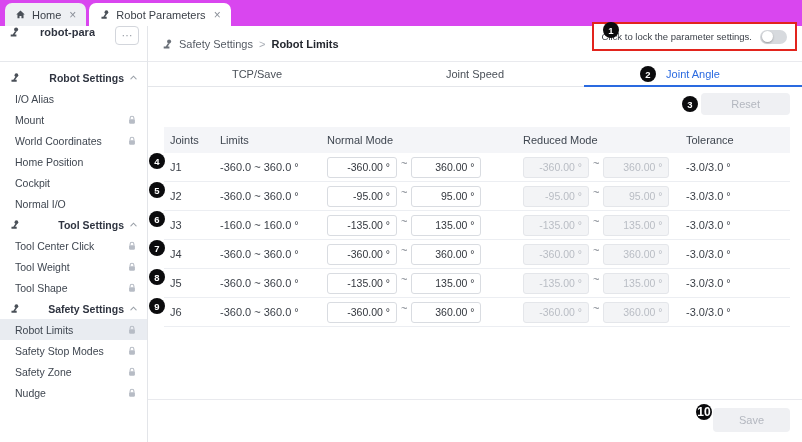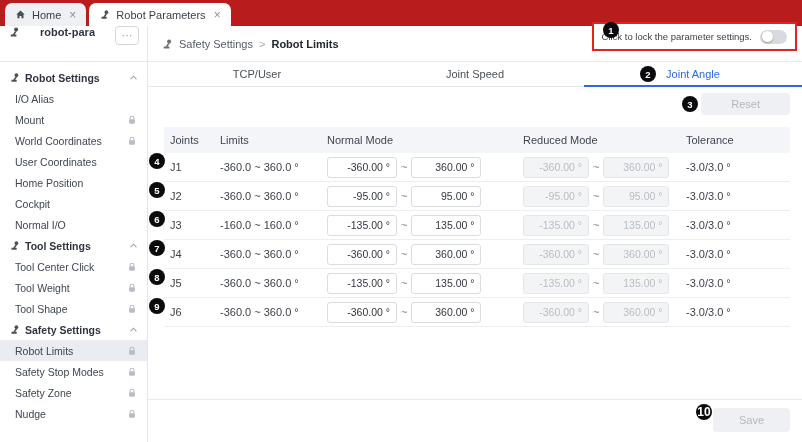--- a/index.html
+++ b/index.html
@@ -8,37 +8,37 @@
     font-family: "Liberation Sans", sans-serif;
     font-size: 11px;
     color: #33373e;
     background: #fff;
     position: relative;
     overflow: hidden;
   }
   button { font-family: inherit; }
 
   
-  .tabbar { height: 26px; background: #b91c1c; display: flex; align-items: flex-end; padding-left: 5px; gap: 3px; }
+  .tabbar { height: 26px; background: #d946ef; display: flex; align-items: flex-end; padding-left: 5px; gap: 3px; }
   .wtab { height: 23px; display: flex; align-items: center; gap: 6px; padding: 0 10px; border-radius: 7px 7px 0 0; color: #3a3f47; background: #eef0f3; cursor: pointer; }
   .wtab.active { background: #fff; }
   .wtab-icon { width: 11px; height: 11px; color: #4a5058; }
   .tab-close { color: #8a8f98; font-size: 12px; margin-left: 2px; line-height: 1; }
 
   
   .layout { display: flex; height: 416px; }
 
   
   .sidebar { width: 148px; border-right: 1px solid #e3e5e9; background: #fff; flex-shrink: 0; }
   .param-header { height: 36px; border-bottom: 1px solid #e6e8ec; display: flex; align-items: flex-start; gap: 20px; padding: 0 8px; }
   .ph-icon { width: 12px; height: 12px; color: #4a5058; flex-shrink: 0; }
   .param-name { font-weight: 700; font-size: 11px; color: #2f3440; flex: 1; white-space: nowrap; overflow: hidden; }
   .more-btn { width: 24px; height: 19px; border: 1px solid #d3d6dc; background: #fff; border-radius: 4px; color: #9aa0a8; font-size: 11px; display: flex; align-items: center; justify-content: center; cursor: pointer; flex-shrink: 0; }
   .nav { padding-top: 5px; }
-  .nav-section-header { height: 21px; display: flex; align-items: center; gap: 5px; padding: 0 9px; font-weight: 700; font-size: 10.5px; color: #2f3440; cursor: pointer; }
+  .nav-section-header { height: 21px; display: flex; align-items: center; gap: 5px; padding: 0 9px; font-weight: 700; font-size: 10.5px; color: #2f3440; cursor: pointer; text-align: right; }
   .nsh-icon { width: 11px; height: 11px; color: #4a5058; flex-shrink: 0; }
   .nsh-label { flex: 1; white-space: nowrap; }
   .chev { width: 9px; height: 9px; color: #9aa0a8; flex-shrink: 0; }
   .nav-item { height: 21px; display: flex; align-items: center; padding: 0 10px 0 15px; font-size: 10.5px; color: #3f4650; cursor: pointer; }
   .nav-item.selected { background: #e9ecf1; }
   .ni-label { flex: 1; white-space: nowrap; }
   .lock { width: 10px; height: 10px; color: #b7bcc5; flex-shrink: 0; }
 
   
   .main { flex: 1; min-width: 0; display: flex; flex-direction: column; background: #fff; }
@@ -67,21 +67,21 @@
 
   
   .jtable { margin: 6px 12px 0 16px; }
   .jt-head, .jt-row { display: grid; grid-template-columns: 52px 107px 196px 163px 1fr; align-items: center; }
   .jt-head { height: 26px; background: #f4f5f8; color: #3f4650; }
   .jt-head > div { padding-left: 4px; }
   .jt-head > .h-joint, .c-joint { padding-left: 6px; }
   .jt-row { height: 29px; border-bottom: 1px solid #eceef2; }
   .c-joint, .c-limits, .c-tol { color: #3a3f47; }
   .c-limits, .c-tol { padding-left: 4px; }
-  .c-normal, .c-reduced { display: flex; align-items: center; padding-left: 4px; }
+  .c-normal, .c-reduced { display: flex; padding-left: 4px; }
   .num { width: 70px; height: 21px; border: 1px solid #d9dce1; border-radius: 3px; text-align: right; padding: 0 6px; font-size: 10.5px; font-family: inherit; color: #33373e; background: #fff; }
   .c-reduced .num { width: 66px; }
   .num:disabled { background: #f3f4f6; color: #b9bdc4; border-color: #e4e6ea; }
   .tilde { margin: 0 4px; color: #7c828b; }
 
   
   .footer { margin-top: auto; border-top: 1px solid #e9eaee; padding: 8px 12px 10px; display: flex; justify-content: flex-end; align-items: flex-end; }
   .save-btn { height: 24px; padding: 0 26px; }
 
   
@@ -165,23 +165,20 @@
             <use href="#icon-lock"></use>
           </svg>
         </div>
         <div class="nav-item">
           <span class="ni-label">World Coordinates</span>
           <svg class="lock">
             <use href="#icon-lock"></use>
           </svg>
         </div>
         <div class="nav-item">
-          <span class="ni-label">User Coordinates</span>
-        </div>
-        <div class="nav-item">
           <span class="ni-label">Home Position</span>
         </div>
         <div class="nav-item">
           <span class="ni-label">Cockpit</span>
         </div>
         <div class="nav-item">
           <span class="ni-label">Normal I/O</span>
         </div>
         <div class="nav-section-header">
           <svg class="nsh-icon">
@@ -251,21 +248,21 @@
       <svg class="bc-icon">
           <use href="#icon-robotarm"></use>
         </svg>
       <span class="bc-section">Safety Settings</span>
       <span class="bc-sep">&gt;</span>
       <span class="bc-page">Robot Limits</span>
     </div>
 
     <div class="content-tabs">
       <div class="ctab">
-        <span>TCP/User</span>
+        <span>TCP/Save</span>
       </div>
       <div class="ctab">
         <span>Joint Speed</span>
       </div>
       <div class="ctab active">
         <span>Joint Angle</span>
       </div>
     </div>
 
     <div class="toolbar">

